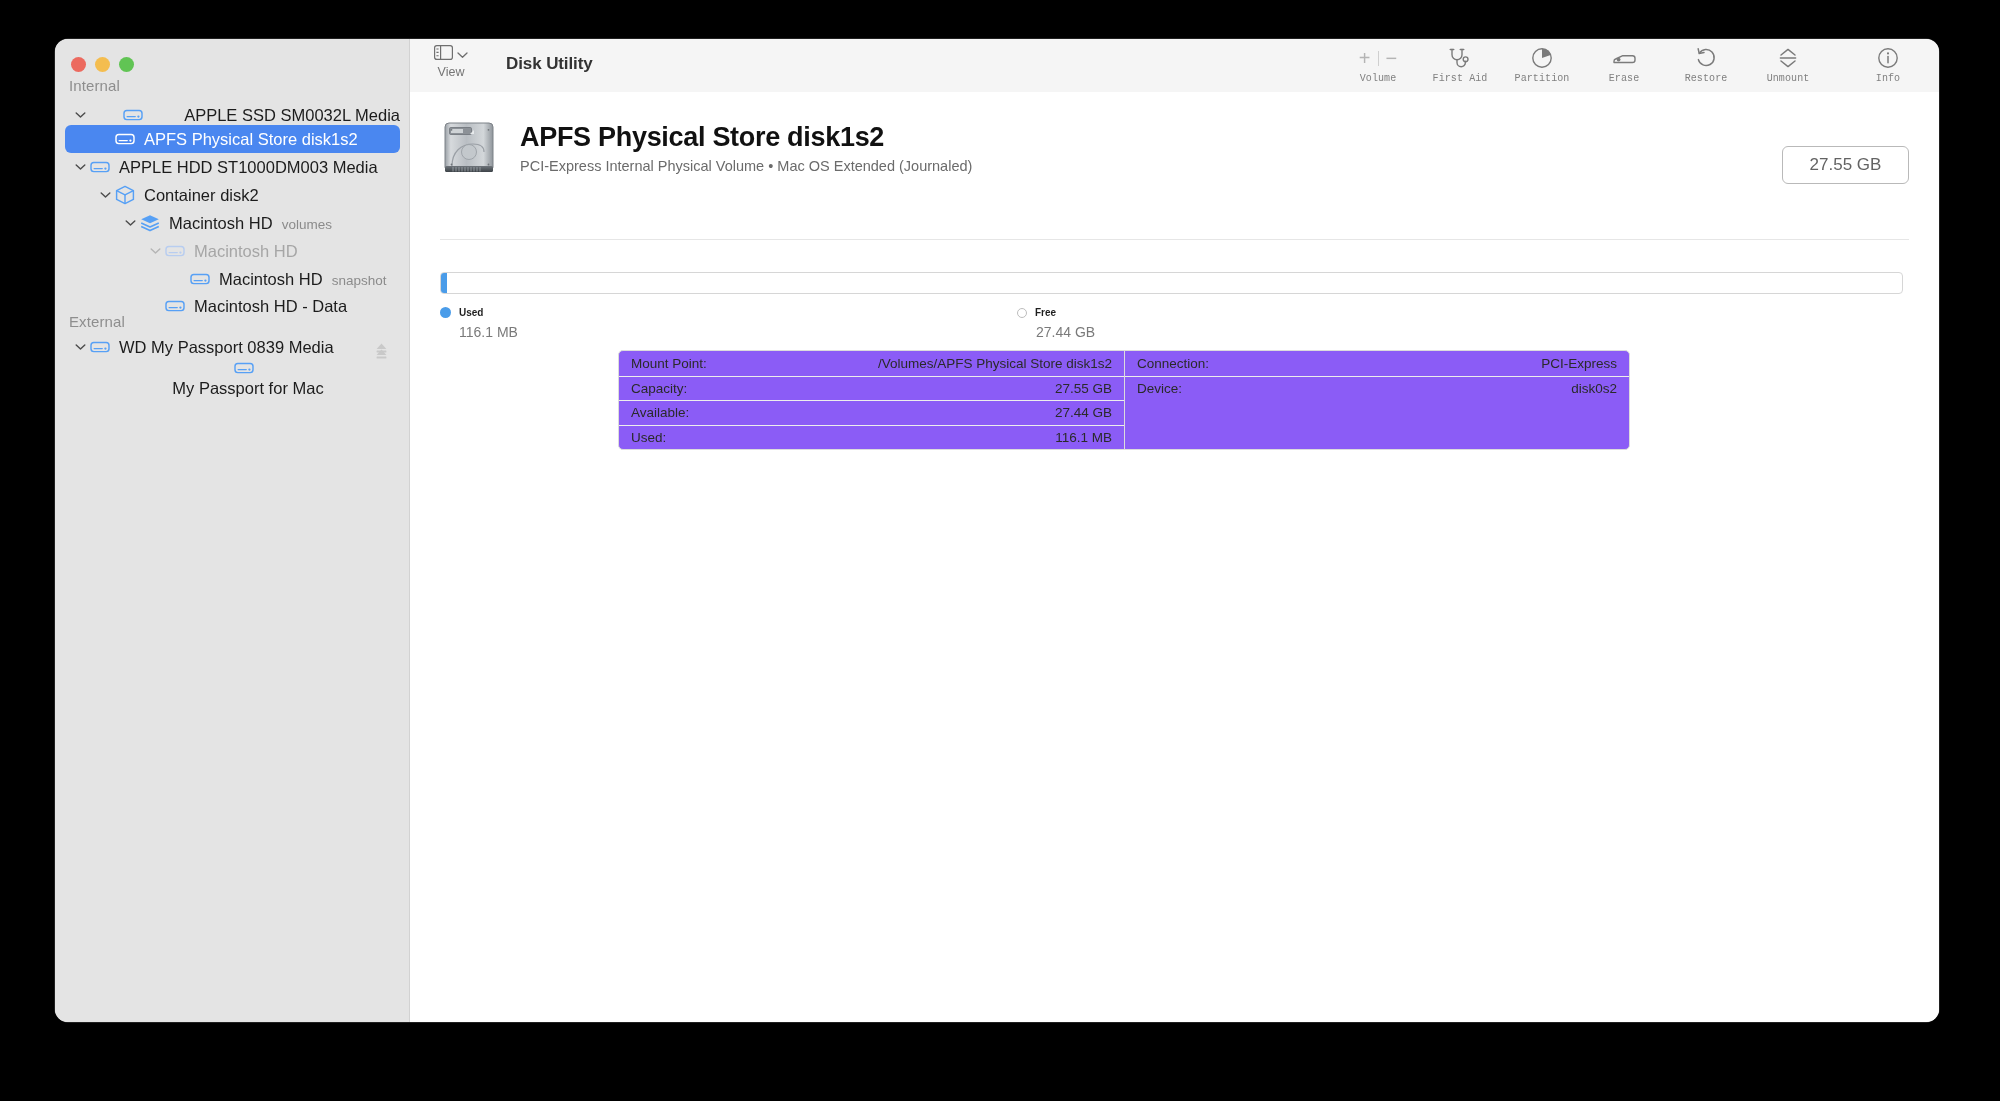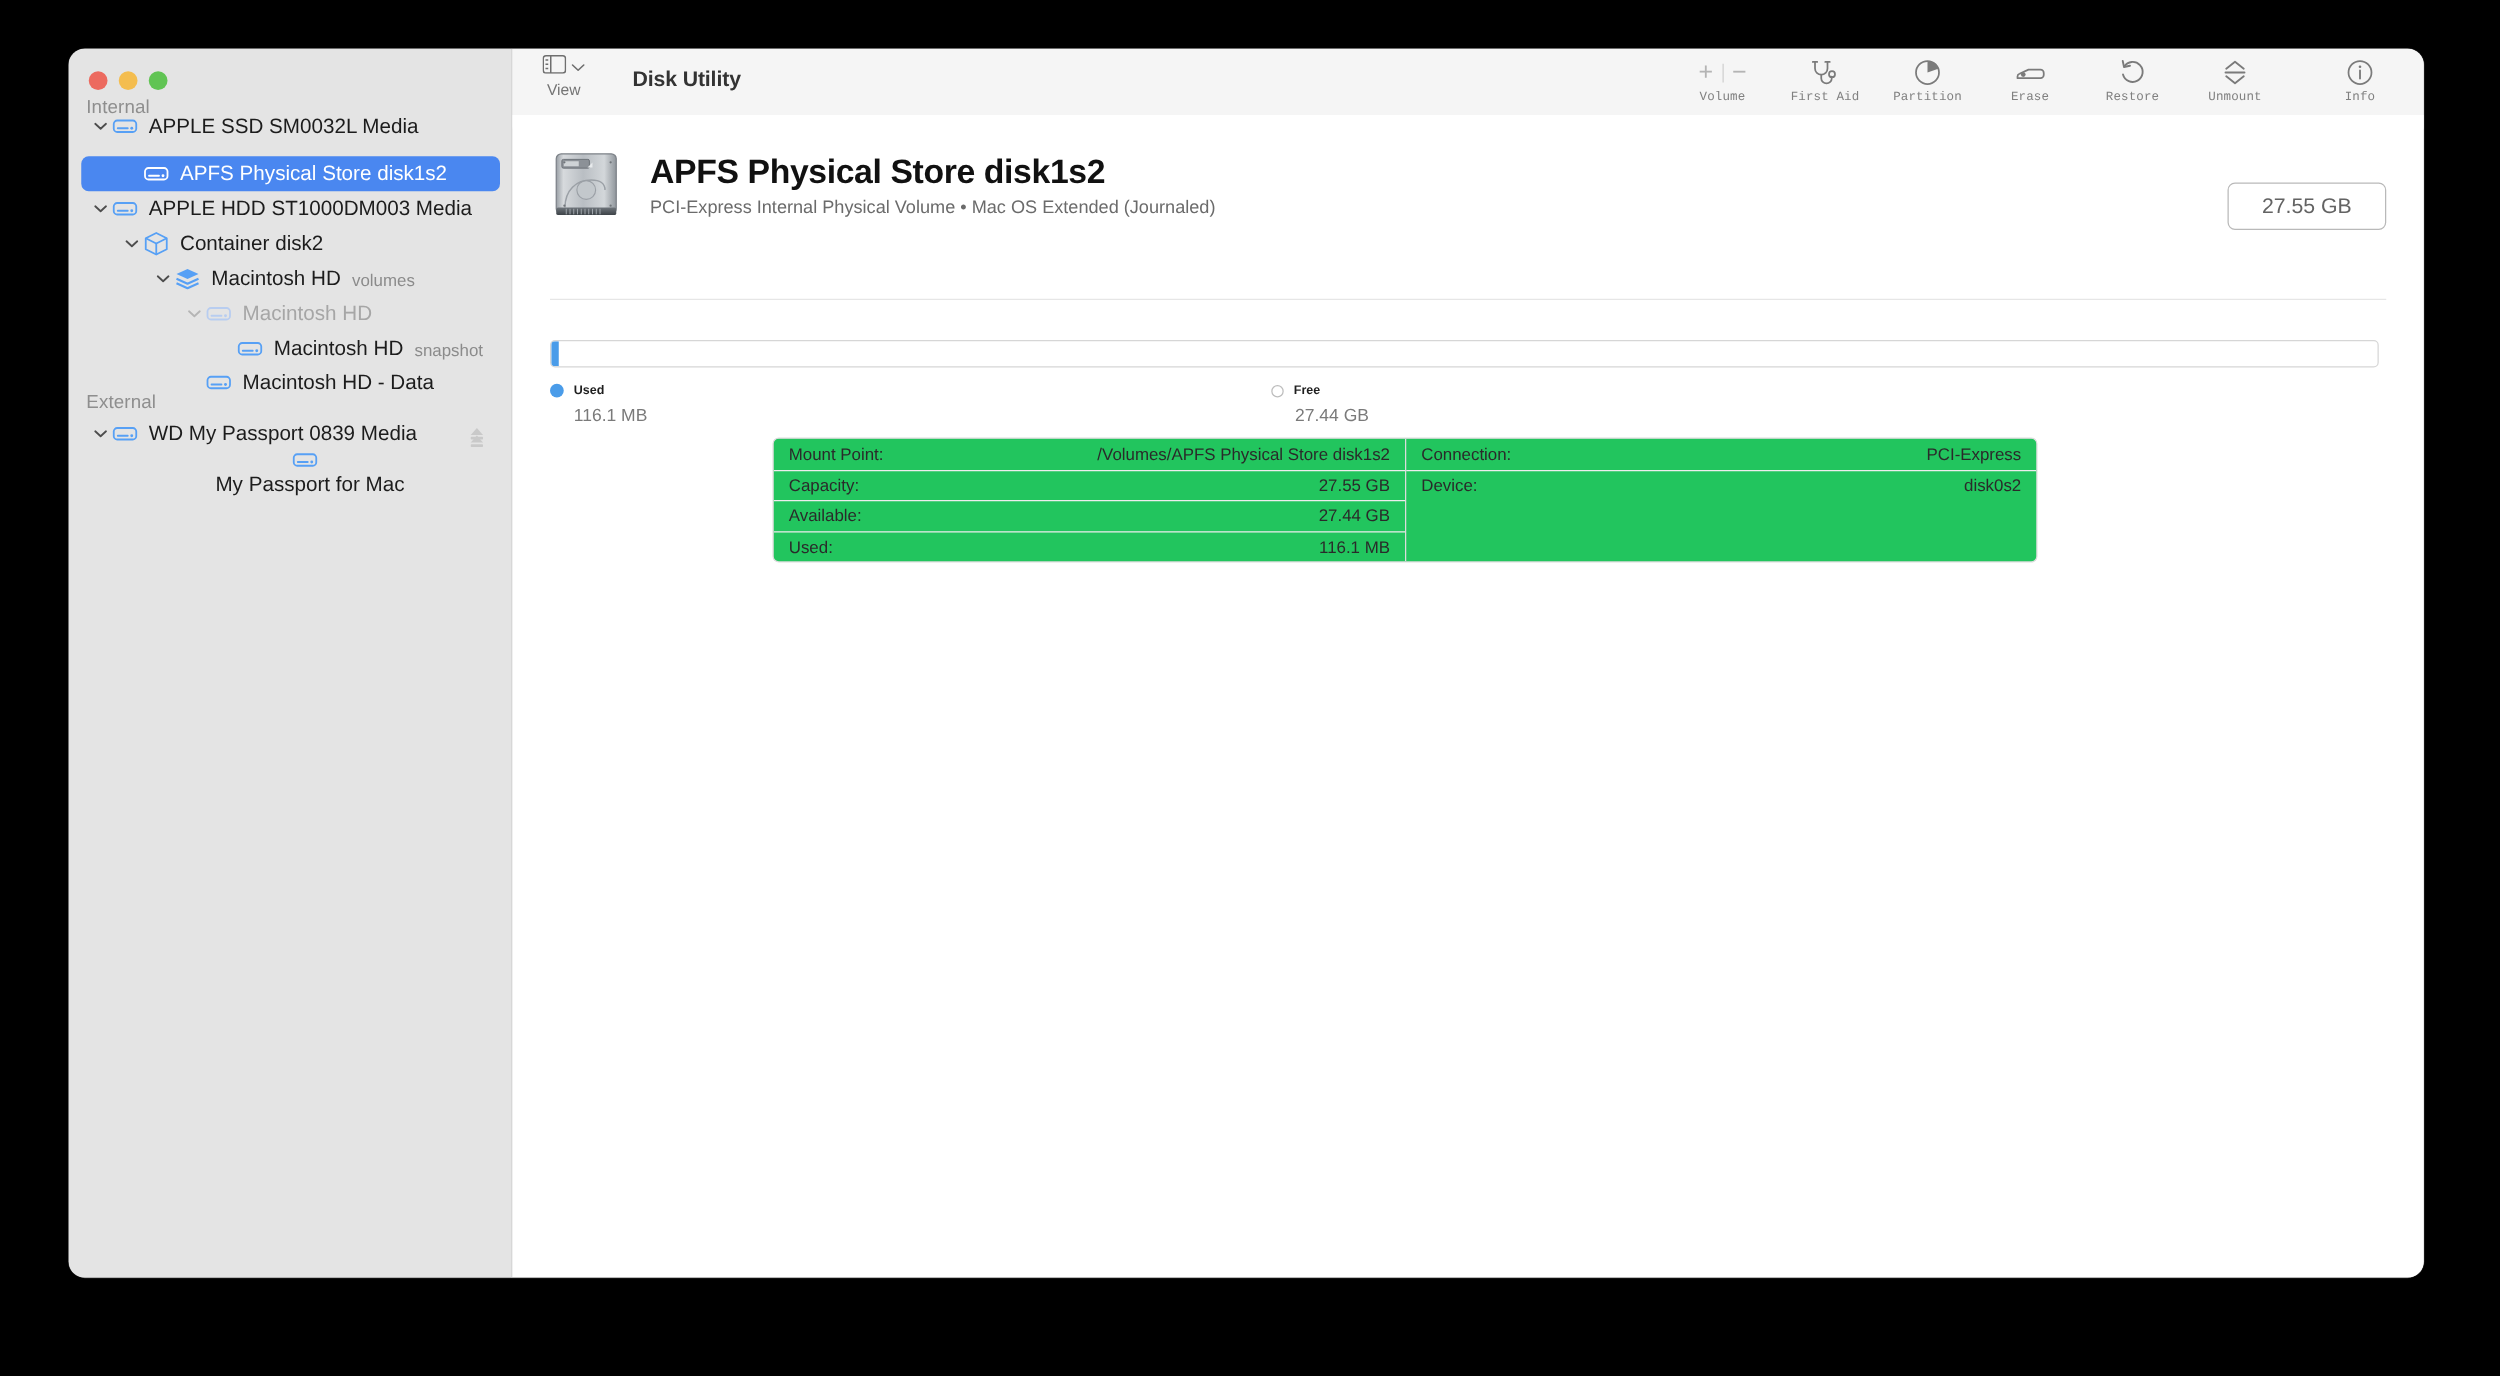--- a/index.html
+++ b/index.html
@@ -157,21 +157,21 @@
   #legend-free { left: 607px; }
 
   
   #info-tables {
     position: absolute; left: 208px; top: 258px;
     width: 1012px;
     display: flex;
     border: 1px solid #dcdcdc;
     border-radius: 5px;
     overflow: hidden;
-    background: #22c55e;
+    background: #8b5cf6;
   }
   .info-col { width: 50%; }
   .info-col + .info-col { border-left: 1px solid #dcdcdc; }
   .info-row {
     display: flex; align-items: center; justify-content: space-between;
     height: 24.5px;
     padding: 0 12px;
     font-size: 13.5px; color: #2a2a2a;
   }
   .info-row + .info-row { border-top: 1px solid #ededed; }
@@ -185,21 +185,21 @@
   <div id="window">
 
     <div id="sidebar">
       <div class="traffic">
         <div class="light red"></div>
         <div class="light yellow"></div>
         <div class="light green"></div>
       </div>
       <div id="sidebar-list">
           <div class="sb-section" style="top: 38px;">Internal</div>
-          <div class="sb-row" style="top: 48px; padding-left: 6px;">
+          <div class="sb-row" style="top: 62px; padding-left: 6px; justify-content: space-between;">
             <span class="twisty">
               <svg width="11" height="8" viewBox="0 0 11 8">
                 <polyline points="1.2,2 5.5,6 9.8,2" fill="none" stroke="#4d4d4d" stroke-width="1.45" stroke-linecap="round" stroke-linejoin="round"></polyline>
               </svg>
             </span>
             <span class="sb-ico">
               <svg width="22" height="22" viewBox="0 0 22 22">
                 <rect x="2" y="6.4" width="18" height="9.2" rx="2.8" fill="none" stroke="#57a0f5" stroke-width="1.45"></rect>
                 <line x1="5.2" y1="12.6" x2="13.2" y2="12.6" stroke="#57a0f5" stroke-width="1.45" stroke-linecap="round"></line>
                 <circle cx="16.4" cy="12.6" r="1.15" fill="#57a0f5"></circle>

